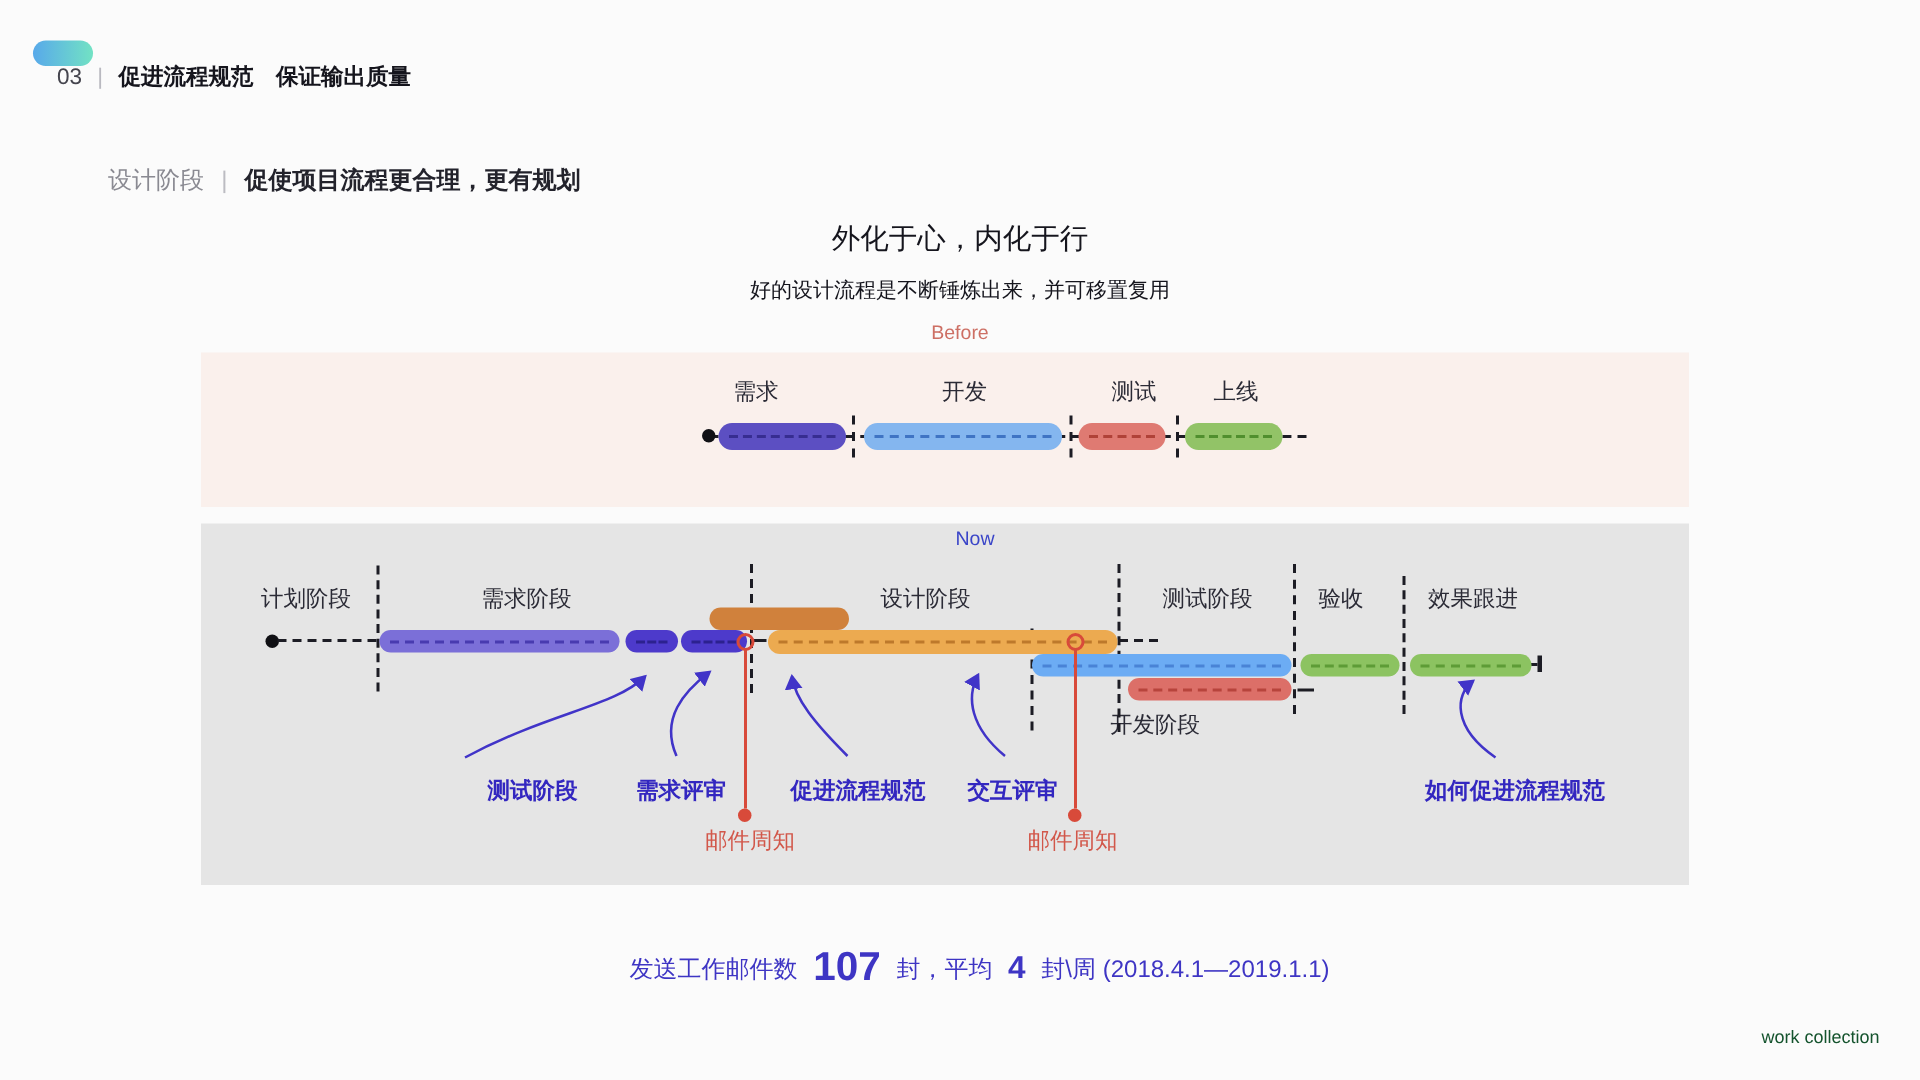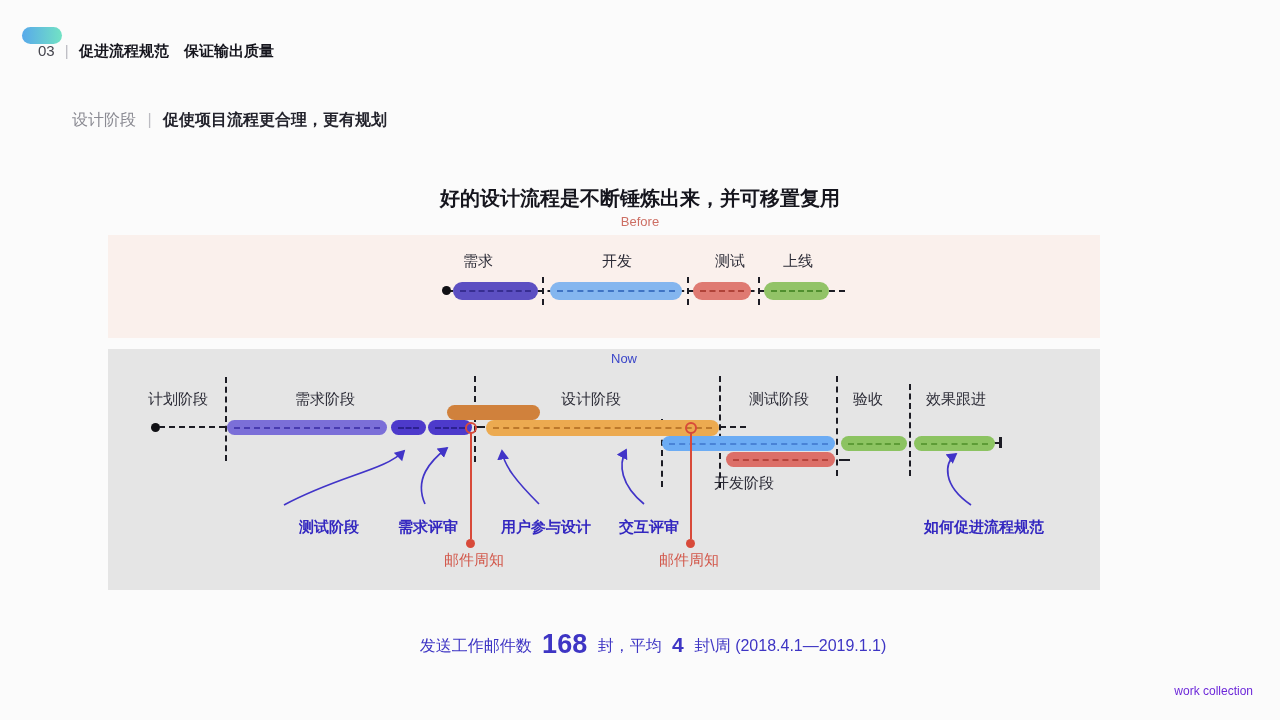--- a/index.html
+++ b/index.html
@@ -18,26 +18,26 @@
   
   .subheader{left:72px;top:110px;font-size:16px;white-space:nowrap;}
   .sub-label{color:#8a8a92;}
   .sub-div{color:#bcbcc2;margin:0 7px;font-weight:300;}
   .sub-text{color:#23232c;font-weight:700;}
 
   
   .ctr{left:50%;transform:translateX(-50%);white-space:nowrap;}
   .main-title{top:100px;font-size:21px;font-weight:700;color:#3b2fc4;}
   .motto{top:146px;font-size:19px;font-weight:500;color:#15151d;}
-  .desc{top:185px;font-size:20px;font-weight:700;color:#15151d;}
+  .desc{top:185px;font-size:14px;font-weight:400;color:#15151d;}
   .before-tag{top:214px;font-size:13px;color:#cd6f64;}
   .now-tag{left:516px;top:2px;font-size:13px;color:#3a45c8;transform:translateX(-50%);}
 
   
-  .panel{position:absolute;left:108px;width:992px;text-align:center;}
+  .panel{position:absolute;left:134px;width:992px;text-align:center;}
   .before-panel{top:235px;height:103px;background:#faf0ec;}
   .now-panel{top:349px;height:241px;background:#e5e5e5;}
 
   .phlabel{font-size:15px;color:#2b2b36;transform:translateX(-50%);white-space:nowrap;}
   .pill{border-radius:9px;}
   .pill .dash{position:absolute;left:7px;right:7px;top:50%;margin-top:-1px;border-top:2px dashed;}
   .vsep{width:0;border-left:2px dashed #1c1c24;}
   .hdash{height:0;border-top:2px dashed #1c1c24;}
   .bdot{width:9px;height:9px;background:#101014;border-radius:50%;}
   .tick{width:3px;height:11px;background:#1c1c24;}
@@ -49,40 +49,41 @@
   .rdot{width:9px;height:9px;background:#d84a3a;border-radius:50%;}
 
   .arrow-layer{left:0;top:0;pointer-events:none;}
 
   
   .stats{top:629px;width:100%;text-align:center;color:#3e35c4;font-size:16px;
          padding-left:26px;box-sizing:border-box;}
   .stats .big{font-size:27px;font-weight:600;margin:0 6px;vertical-align:-2px;}
   .stats .mid{font-size:21px;font-weight:600;margin:0 6px;vertical-align:-1px;}
 
-  .watermark{right:27px;top:684px;font-size:12px;color:#6d28d9;}
+  .watermark{right:27px;top:684px;font-size:12px;color:#14532d;}
 </style>
 </head>
 <body>
 
 <div class="slide">
 
   <div class="abs logo"></div>
   <div class="abs header-line">
     <span class="header-num">03</span>
     <span class="header-div">|</span>
     <span class="header-title">促进流程规范　保证输出质量</span>
   </div>
 
   <div class="abs subheader">
     <span class="sub-label">设计阶段</span>
     <span class="sub-div">|</span>
     <span class="sub-text">促使项目流程更合理，更有规划</span>
   </div>
 
+  <div class="abs ctr motto">外化于心，内化于行</div>
   <div class="abs ctr desc">好的设计流程是不断锤炼出来，并可移置复用</div>
   <div class="abs ctr before-tag">Before</div>
 
   <div class="panel before-panel">
     <div class="abs phlabel" style="left:370px;top:17px;">需求</div>
     <div class="abs phlabel" style="left:509px;top:17px;font-family:Liberation Mono, monospace;">开发</div>
     <div class="abs phlabel" style="left:610px;top:17px;margin-left:12px;">测试</div>
     <div class="abs phlabel" style="left:690px;top:17px;">上线</div>
 
     <div class="abs hdash" style="left:339px;top:55px;width:398px;"></div>
@@ -163,41 +164,41 @@
     <div class="abs rdot" style="left:358px;top:190px;"></div>
     <div class="abs mail" style="left:366px;top:202px;">邮件周知</div>
 
     <div class="abs rring" style="left:577px;top:73px;"></div>
     <div class="abs rline" style="left:582px;top:84px;height:106px;"></div>
     <div class="abs rdot" style="left:578px;top:190px;"></div>
     <div class="abs mail" style="left:581px;top:202px;">邮件周知</div>
 
     <div class="abs anno" style="left:221px;top:169px;">测试阶段</div>
     <div class="abs anno" style="left:320px;top:169px;">需求评审</div>
-    <div class="abs anno" style="left:438px;top:169px;">用户参与设计</div>
+    <div class="abs anno" style="left:438px;top:169px;">促进流程规范</div>
     <div class="abs anno" style="left:541px;top:169px;">交互评审</div>
     <div class="abs anno" style="left:876px;top:169px;">如何促进流程规范</div>
 
     <svg class="abs arrow-layer" width="991" height="241" viewBox="0 0 991 241">
       <defs>
         <marker id="arr" markerWidth="8" markerHeight="8" refX="5" refY="3.5" orient="auto">
           <path d="M0,0 L6,3.5 L0,7 z" fill="#4134c8"></path>
         </marker>
       </defs>
       <path d="M 176 156 C 232 126 276 122 296 102" fill="none" stroke="#4134c8" stroke-width="1.7" marker-end="url(#arr)"></path>
       <path d="M 317 155 C 306 130 322 112 339 99" fill="none" stroke="#4134c8" stroke-width="1.7" marker-end="url(#arr)"></path>
       <path d="M 431 155 C 409 133 396 117 394 102" fill="none" stroke="#4134c8" stroke-width="1.7" marker-end="url(#arr)"></path>
       <path d="M 536 155 C 513 136 510 116 518 101" fill="none" stroke="#4134c8" stroke-width="1.7" marker-end="url(#arr)"></path>
       <path d="M 863 156 C 834 136 836 114 848 105" fill="none" stroke="#4134c8" stroke-width="1.7" marker-end="url(#arr)"></path>
     </svg>
   </div>
 
   <div class="abs stats">
     <span>发送工作邮件数</span>
-    <span class="big">168</span>
+    <span class="big">107</span>
     <span>封，平均</span>
     <span class="mid">4</span>
     <span>封\周</span>
     <span>(2018.4.1—2019.1.1)</span>
   </div>
 
   <div class="abs watermark">work collection</div>
 </div>
 
 </body></html>

